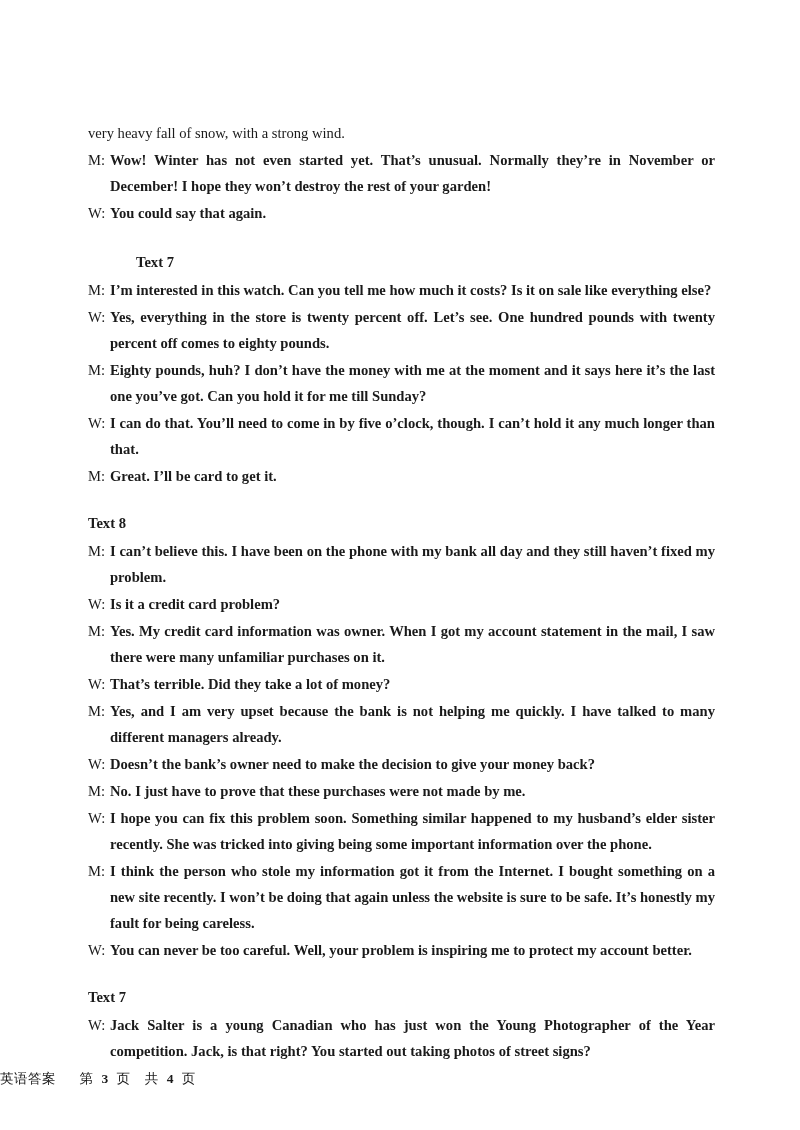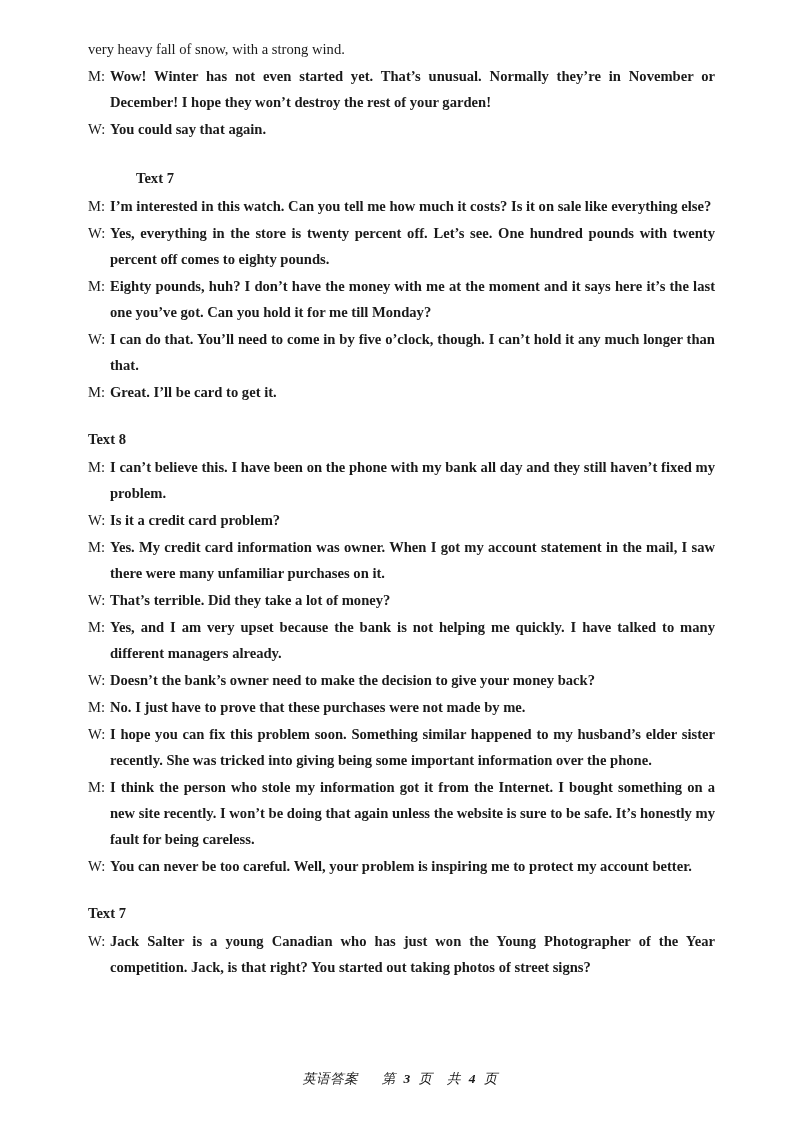--- a/index.html
+++ b/index.html
@@ -11,21 +11,21 @@
     height: 1130px;
     background: #ffffff;
     font-family: "Liberation Serif", serif;
     color: #1a1a1a;
   }
   .page {
     position: relative;
     width: 800px;
     height: 1130px;
     box-sizing: border-box;
-    padding: 36px 85px 0 88px;
+    padding: 120px 85px 0 88px;
   }
   .doc-body {
     font-size: 14.6px;
     line-height: 26px;
     text-align: justify;
   }
   .para {
     display: flex;
     align-items: flex-start;
     margin: 0 0 1px 0;
@@ -54,26 +54,25 @@
   }
   .section-head.first {
     margin-top: 24px;
     margin-left: 48px;
   }
   .footer {
     position: absolute;
     left: 0;
     right: 0;
     bottom: 42px;
-    text-align: center;
+    text-align: left;
     font-size: 13.5px;
     font-family: "DejaVu Sans", sans-serif;
     color: #1a1a1a;
     letter-spacing: 0.5px;
-    font-style: italic;
   }
   .footer span {
     display: inline-block;
   }
   .footer .cn {
     font-family: "DejaVu Sans", sans-serif;
   }
   .footer .gap {
     width: 14px;
   }
@@ -101,21 +100,21 @@
       <div class="para">
         <span class="speaker">M:</span>
         <span class="utterance">I’m interested in this watch. Can you tell me how much it costs? Is it on sale like everything else?</span>
       </div>
       <div class="para">
         <span class="speaker">W:</span>
         <span class="utterance">Yes, everything in the store is twenty percent off. Let’s see. One hundred pounds with twenty percent off comes to eighty pounds.</span>
       </div>
       <div class="para">
         <span class="speaker">M:</span>
-        <span class="utterance">Eighty pounds, huh? I don’t have the money with me at the moment and it says here it’s the last one you’ve got. Can you hold it for me till Monday?</span>
+        <span class="utterance">Eighty pounds, huh? I don’t have the money with me at the moment and it says here it’s the last one you’ve got. Can you hold it for me till Sunday?</span>
       </div>
       <div class="para">
         <span class="speaker">W:</span>
         <span class="utterance">I can do that. You’ll need to come in by five o’clock, though. I can’t hold it any much longer than that.</span>
       </div>
       <div class="para">
         <span class="speaker">M:</span>
         <span class="utterance">Great. I’ll be card to get it.</span>
       </div>
       <div class="section-head">Text 8</div>

